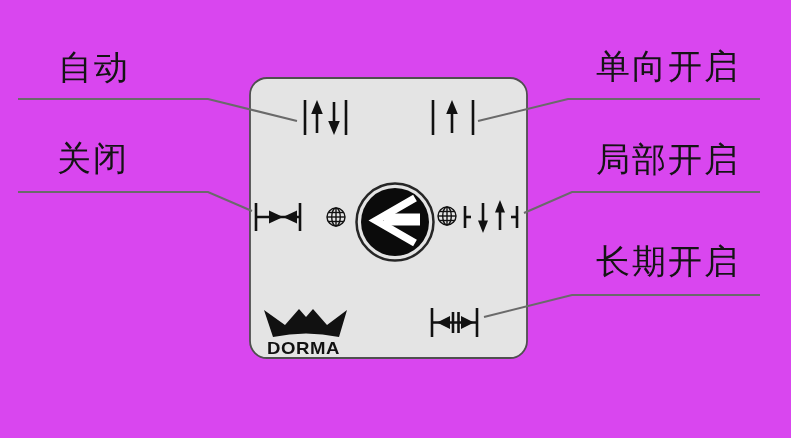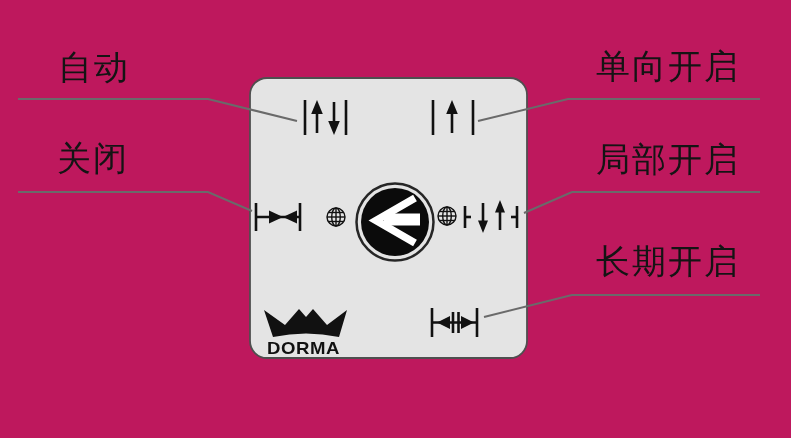--- a/index.html
+++ b/index.html
@@ -5,21 +5,21 @@
   html, body {
     margin: 0;
     padding: 0;
     background: #ffffff;
     font-family: "Liberation Sans", "DejaVu Sans", sans-serif;
   }
   .stage {
     position: relative;
     width: 791px;
     height: 438px;
-    background: #be185d;
+    background: #d946ef;
     overflow: hidden;
   }
   svg { display: block; }
 
   .panel {
     fill: #e4e4e4;
     stroke: #4f4f4f;
     stroke-width: 1.8;
   }
   .leader {

